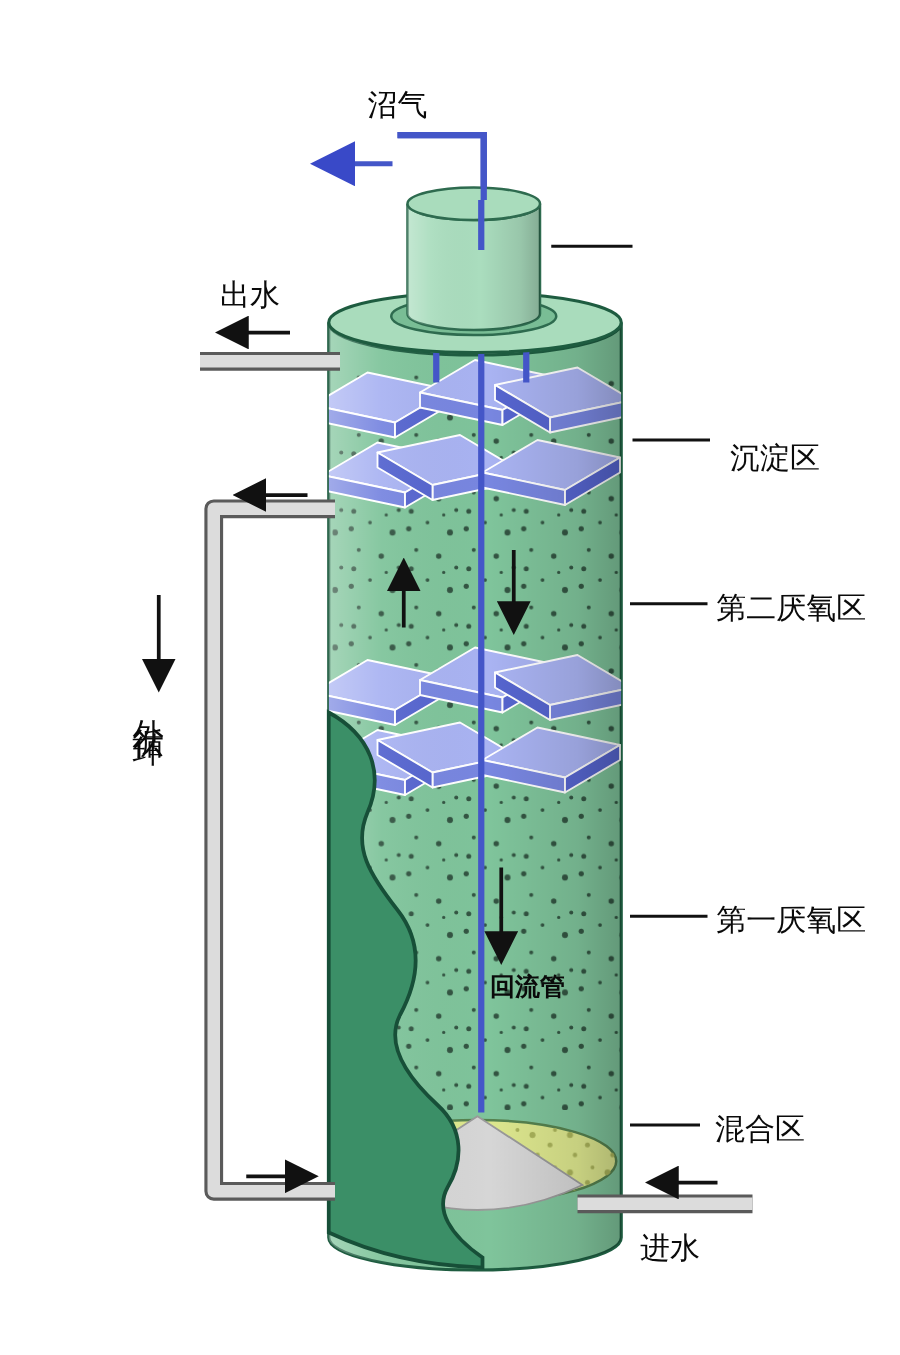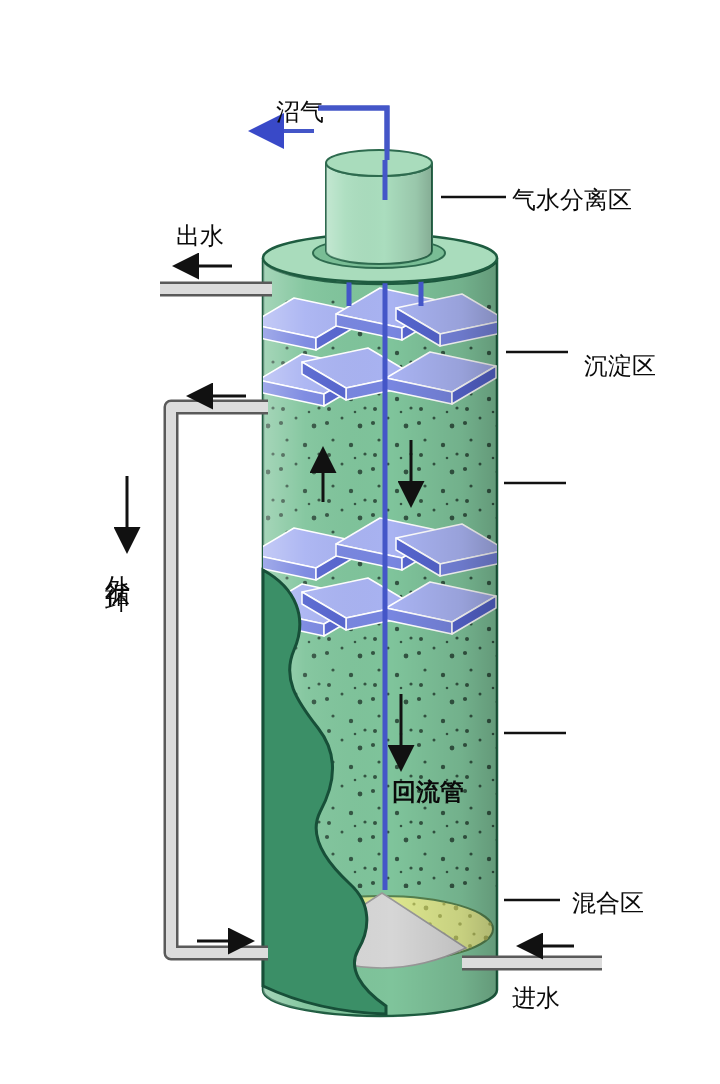--- a/index.html
+++ b/index.html
@@ -5,21 +5,21 @@
   html,body{margin:0;padding:0;background:#fff;}
   .stage{
     position:relative;width:720px;height:1084px;background:#ffffff;
     overflow:hidden;font-family:"Liberation Sans",sans-serif;
   }
   .stage svg{position:absolute;left:0;top:0;}
   .label{
     position:absolute;font-size:24px;color:#0a0a0a;white-space:nowrap;
     font-family:"Liberation Sans",sans-serif;
   }
-  .label.small{font-size:24px;font-weight:bold;}
+  .label.small{font-size:20px;font-weight:bold;}
   .label.vertical{
     writing-mode:vertical-rl;text-orientation:upright;
     letter-spacing:7px;font-size:25px;
   }
   .pipe-outer{stroke:#5a5a5a;stroke-width:15;fill:none;stroke-linejoin:round;}
   .pipe-inner{stroke-width:10;fill:none;stroke-linejoin:round;}
   .arrow-black{stroke:#111;stroke-width:3;fill:none;}
   .lead-line{stroke:#111;stroke-width:2.5;}
   .slab{stroke:#ffffff;stroke-width:1.5;stroke-linejoin:round;}
 </style>
@@ -154,22 +154,23 @@
   <path class="arrow-black" d="M197,941 L249,941" marker-end="url(#mBlack)"></path>
   <path class="arrow-black" d="M574,946 L522,946" marker-end="url(#mBlack)"></path>
 
   <line class="lead-line" x1="441" y1="197" x2="506" y2="197"></line>
   <line class="lead-line" x1="506" y1="352" x2="568" y2="352"></line>
   <line class="lead-line" x1="504" y1="483" x2="566" y2="483"></line>
   <line class="lead-line" x1="504" y1="733" x2="566" y2="733"></line>
   <line class="lead-line" x1="504" y1="900" x2="560" y2="900"></line>
 </svg>
 
-<div class="label" style="left:276px;top:68px;margin-top:28px;">沼气</div>
-<div class="label" style="left:512px;top:184px;">气水分离区</div>
+<div class="label" style="left:294px;top:68px;">沼气</div>
 <div class="label" style="left:176px;top:220px;">出水</div>
 <div class="label" style="left:584px;top:350px;">沉淀区</div>
+<div class="label" style="left:573px;top:470px;">第二厌氧区</div>
 <div class="label vertical" style="left:102px;top:556px;">外循环</div>
+<div class="label" style="left:573px;top:720px;">第一厌氧区</div>
 <div class="label small" style="left:392px;top:776px;">回流管</div>
 <div class="label" style="left:572px;top:887px;font-family:Liberation Mono, monospace;">混合区</div>
 <div class="label" style="left:512px;top:982px;">进水</div>
 
 </div>
 
 </body></html>

